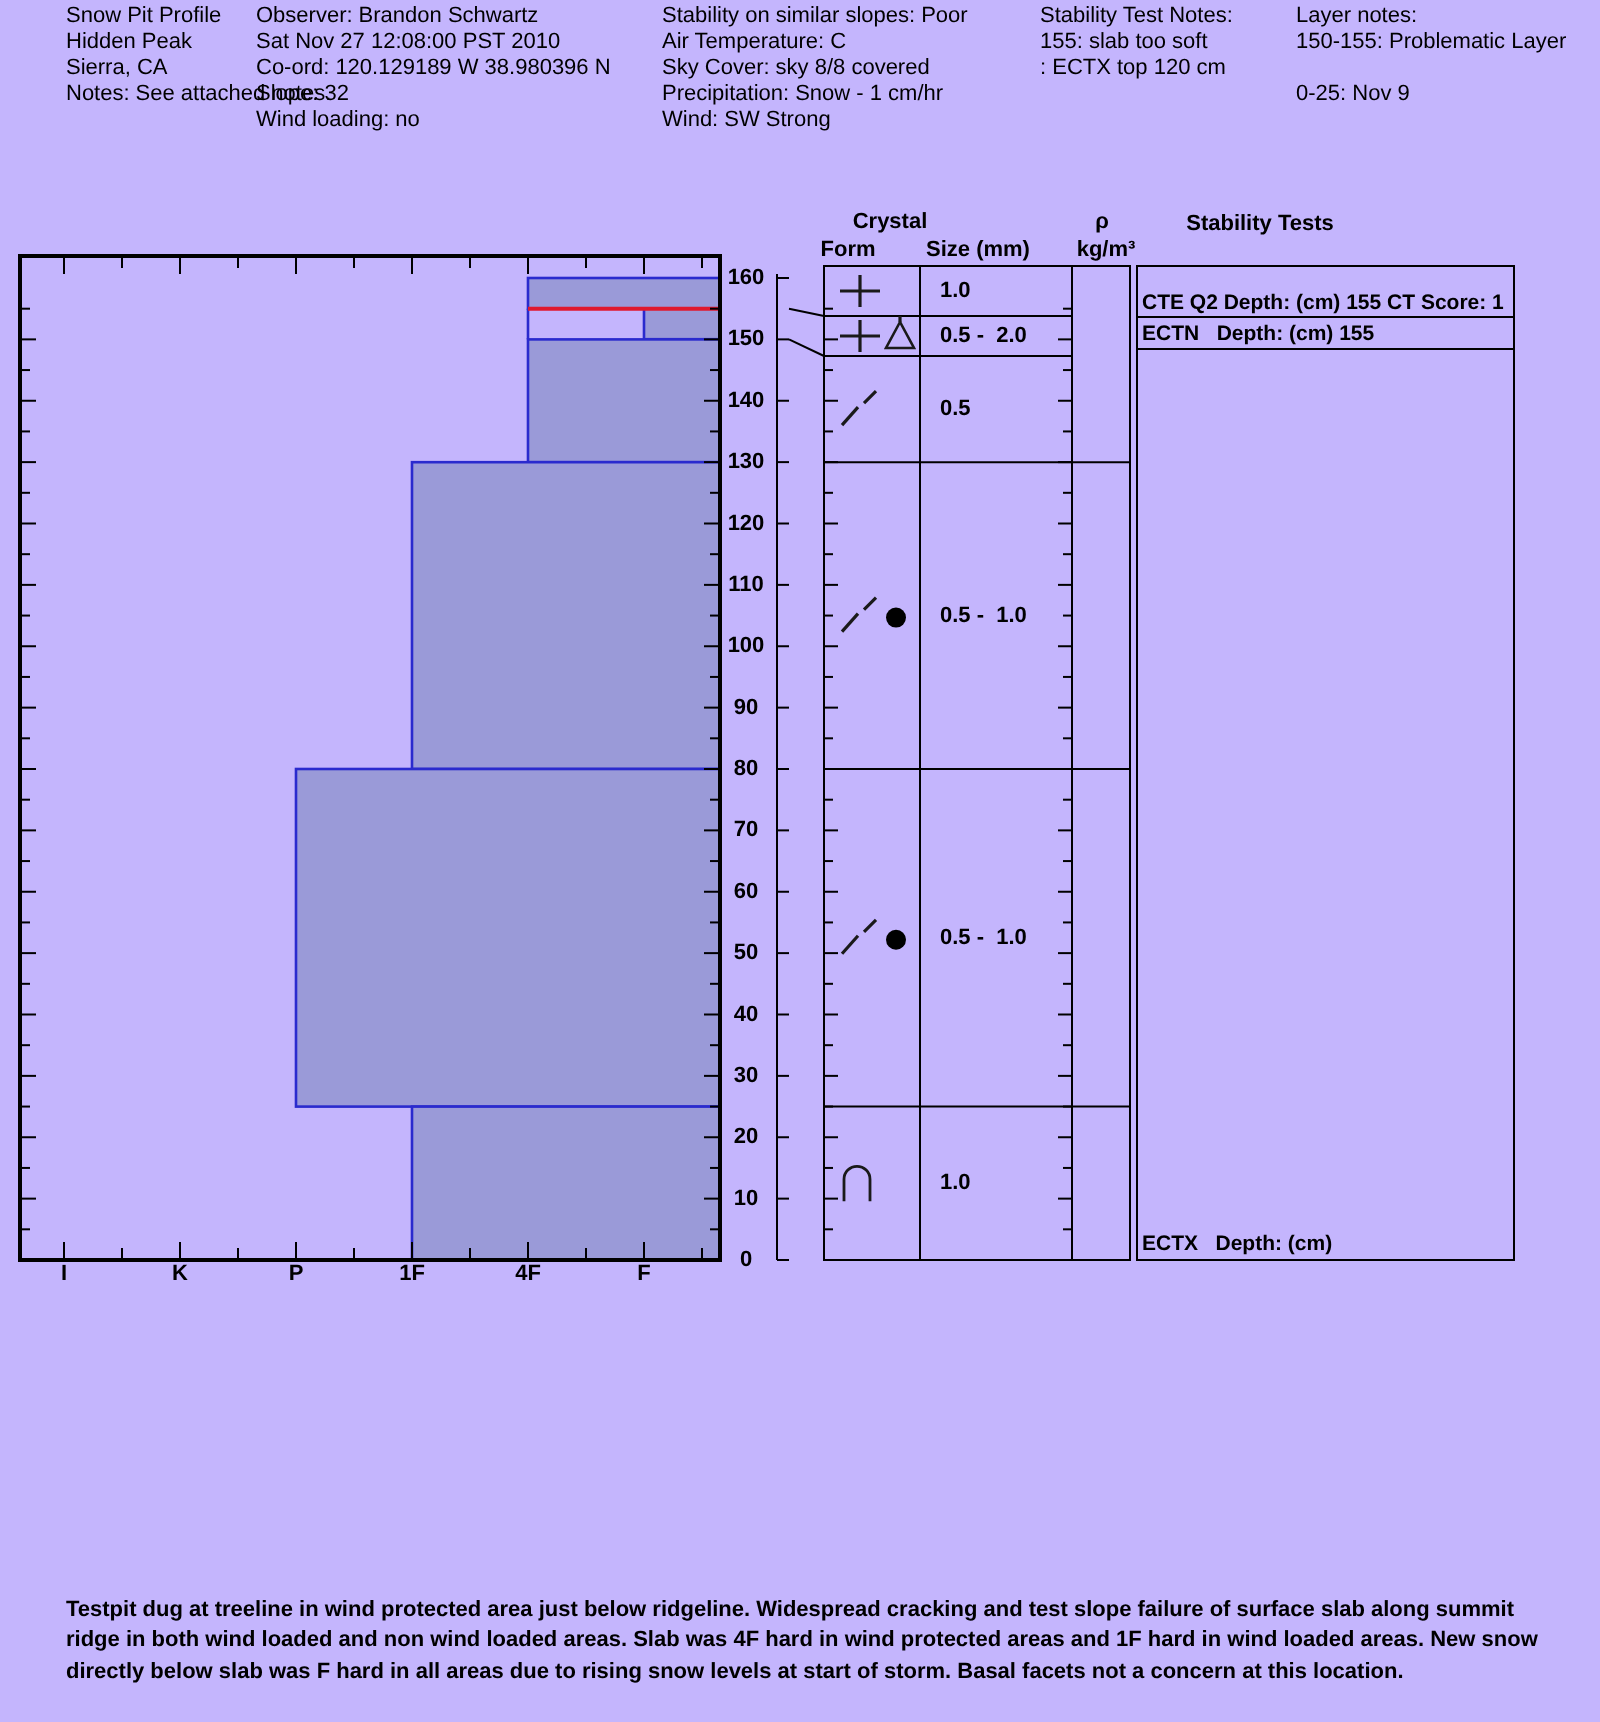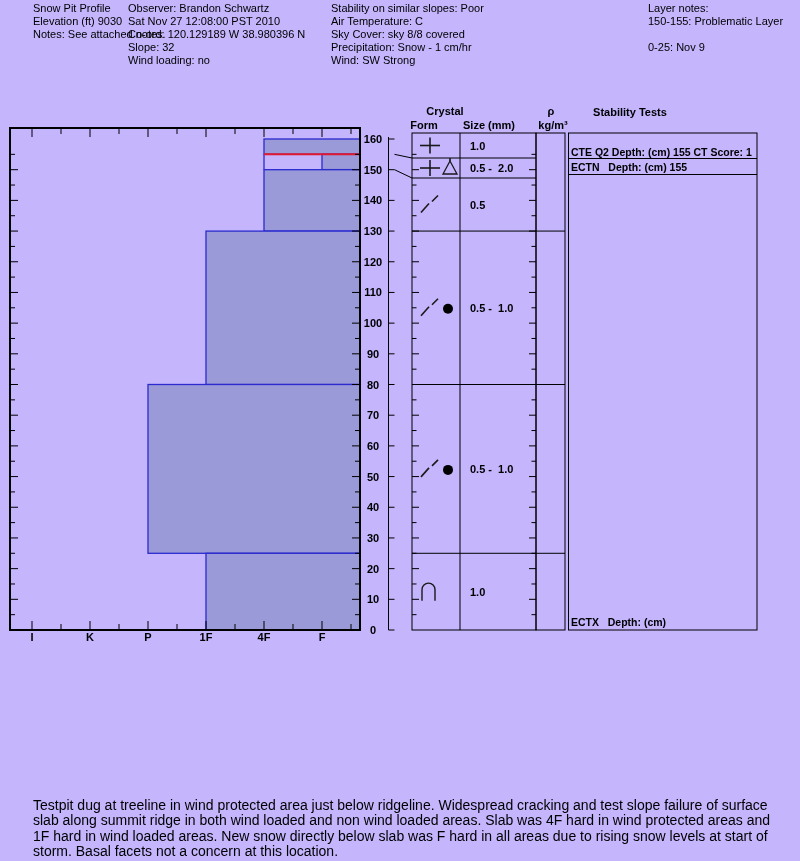--- a/index.html
+++ b/index.html
@@ -7,46 +7,52 @@
         font-family:"Liberation Sans",sans-serif;overflow:hidden;}
   #header{position:absolute;left:0;top:0;width:800px;height:100px;}
   .hcol{position:absolute;top:2px;white-space:nowrap;}
   .hrow{height:13px;line-height:13px;font-size:11px;}
   .lbl{font-weight:normal;margin-right:3px;}
   .val{font-weight:normal;}
   #chart{position:absolute;left:0;top:0;}
   #chart text{dominant-baseline:central;font-family:"Liberation Sans",sans-serif;}
   .b11{font-size:11px;font-weight:bold;}
   .b105{font-size:10.5px;font-weight:bold;}
-  #footer{position:absolute;left:33px;top:798px;width:747px;font-size:14px;
-          font-weight:normal;line-height:15.4px;}
+  #footer{position:absolute;left:33px;top:798px;width:747px;font-size:11px;
+          font-weight:bold;line-height:15.4px;}
 </style>
 </head>
 <body>
 
 <div class="page">
   <div id="header">
       <div class="hcol" style="left:33px">
         <div class="hrow"><span class="lbl">Snow Pit Profile</span></div>
-        <div class="hrow"><span class="lbl">Elevation (ft)</span><span class="val">9030</span></div>
+        <div class="hrow"><span class="val">Hidden Peak</span></div>
+        <div class="hrow"><span class="val">Sierra, CA</span></div>
         <div class="hrow"><span class="lbl">Notes:</span><span class="val">See attached notes.</span></div>
       </div>
       <div class="hcol" style="left:128px">
         <div class="hrow"><span class="lbl">Observer:</span><span class="val">Brandon Schwartz</span></div>
         <div class="hrow"><span class="val">Sat Nov 27 12:08:00 PST 2010</span></div>
         <div class="hrow"><span class="lbl">Co-ord:</span><span class="val">120.129189 W 38.980396 N</span></div>
         <div class="hrow"><span class="lbl">Slope:</span><span class="val">32</span></div>
         <div class="hrow"><span class="lbl">Wind loading:</span><span class="val">no</span></div>
       </div>
       <div class="hcol" style="left:331px">
         <div class="hrow"><span class="lbl">Stability on similar slopes:</span><span class="val">Poor</span></div>
         <div class="hrow"><span class="lbl">Air Temperature:</span><span class="val">C</span></div>
         <div class="hrow"><span class="lbl">Sky Cover:</span><span class="val">sky 8/8 covered</span></div>
         <div class="hrow"><span class="lbl">Precipitation:</span><span class="val">Snow - 1 cm/hr</span></div>
         <div class="hrow"><span class="lbl">Wind:</span><span class="val">SW Strong</span></div>
+      </div>
+      <div class="hcol" style="left:520px">
+        <div class="hrow"><span class="lbl">Stability Test Notes:</span></div>
+        <div class="hrow"><span class="val">155: slab too soft</span></div>
+        <div class="hrow"><span class="val">: ECTX top 120 cm</span></div>
       </div>
       <div class="hcol" style="left:648px">
         <div class="hrow"><span class="lbl">Layer notes:</span></div>
         <div class="hrow"><span class="val">150-155: Problematic Layer</span></div>
         <div class="hrow"></div>
         <div class="hrow"><span class="val">0-25: Nov 9</span></div>
       </div>
     </div>
   <svg id="chart" width="800" height="700" viewBox="0 0 800 700">
       <g>

